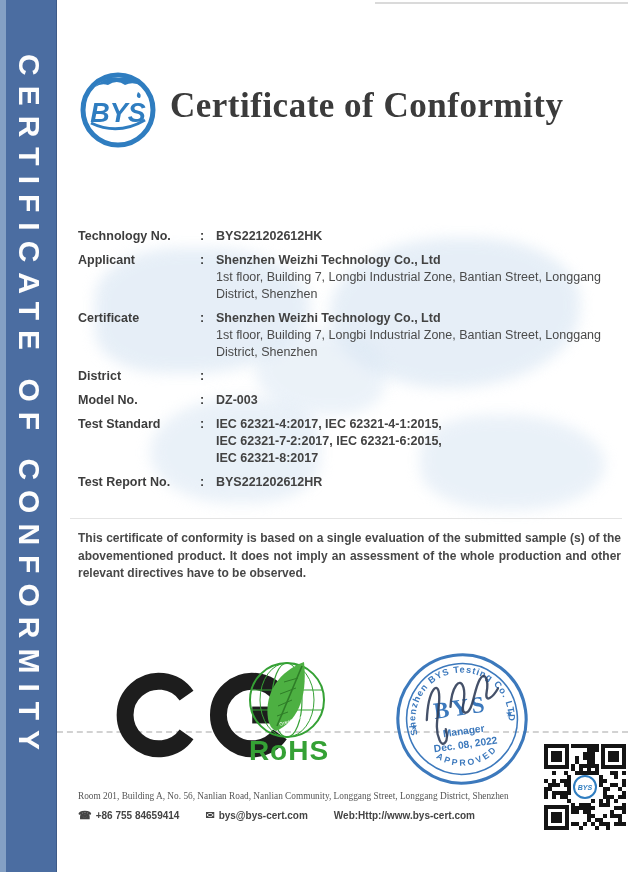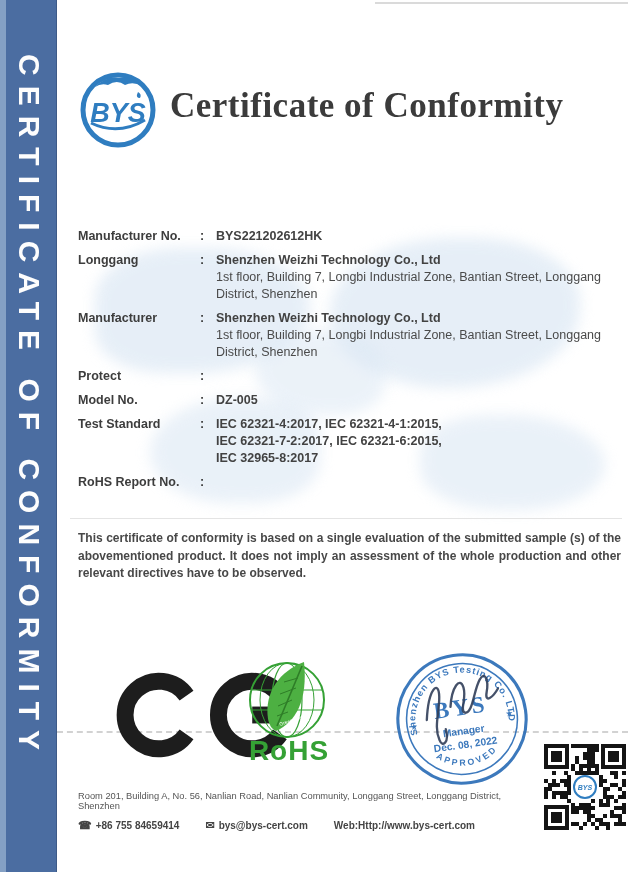--- a/index.html
+++ b/index.html
@@ -47,21 +47,21 @@
   .qf{position:absolute;width:17px;height:17px;border:4px solid #141414;}
   .qf::after{content:'';position:absolute;inset:3px;background:#141414;}
   .qf-tl{left:0;top:0;} .qf-tr{right:0;top:0;} .qf-bl{left:0;top:61px;}
   .qm{position:absolute;width:4px;height:4px;background:#141414;}
   .qr-center{position:absolute;left:29px;top:31px;width:24px;height:24px;background:#fff;border-radius:50%;
         border:2px solid #2f7dc0;box-sizing:border-box;display:flex;align-items:center;justify-content:center;
         font-size:7px;font-weight:bold;color:#2f7dc0;font-style:italic;}
   
   .footer{position:absolute;left:78px;top:786px;width:460px;z-index:2;}
   .f-company{font-size:13.5px;font-weight:bold;color:#333;}
-  .f-address{font-size:9.3px;color:#555;margin-top:5px;}
+  .f-address{font-size:9.3px;color:#555;margin-top:5px;font-family:Liberation Serif, serif;}
   .f-contacts{font-size:10px;font-weight:bold;color:#444;margin-top:8px;display:flex;align-items:center;}
   .f-item{margin-right:26px;display:flex;align-items:center;}
   .f-ico{margin-right:4px;font-size:11px;color:#444;}
 </style>
 </head>
 <body>
 
 <div class="page">
 
   <div class="wm wm1"></div>
@@ -84,65 +84,68 @@
     <path d="M 60 22 q 4 2 2 6 q -5 0 -2 -6 Z" fill="#2f7dc0"></path>
     <text x="40" y="52" text-anchor="middle" font-family="Liberation Sans, sans-serif" font-size="27" font-weight="bold" font-style="italic" fill="#2f7dc0">BYS</text>
     <path d="M 13 53 Q 40 66 67 50" fill="none" stroke="#2f7dc0" stroke-width="3"></path>
   </svg>
 
   <div class="page-title">Certificate of Conformity</div>
 
 
   <div class="fields">
       <div class="field-row">
-        <div class="field-label">Manufacturer No.</div>
+        <div class="field-label">Technology No.</div>
         <div class="field-colon">:</div>
         <div class="field-value">
           <div class="vline bold">BYS221202612HK</div>
         </div>
       </div>
       <div class="field-row">
-        <div class="field-label">Longgang</div>
+        <div class="field-label">Applicant</div>
         <div class="field-colon">:</div>
         <div class="field-value">
           <div class="vline bold">Shenzhen Weizhi Technology Co., Ltd</div>
           <div class="vline">1st floor, Building 7, Longbi Industrial Zone, Bantian Street, Longgang District, Shenzhen</div>
         </div>
       </div>
       <div class="field-row">
-        <div class="field-label">Manufacturer</div>
+        <div class="field-label">Certificate</div>
         <div class="field-colon">:</div>
         <div class="field-value">
           <div class="vline bold">Shenzhen Weizhi Technology Co., Ltd</div>
           <div class="vline">1st floor, Building 7, Longbi Industrial Zone, Bantian Street, Longgang District, Shenzhen</div>
         </div>
       </div>
       <div class="field-row">
-        <div class="field-label">Protect</div>
+        <div class="field-label">District</div>
         <div class="field-colon">:</div>
       </div>
       <div class="field-row">
         <div class="field-label">Model No.</div>
         <div class="field-colon">:</div>
         <div class="field-value">
-          <div class="vline bold">DZ-005</div>
+          <div class="vline bold">DZ-003</div>
         </div>
       </div>
       <div class="field-row">
         <div class="field-label">Test Standard</div>
         <div class="field-colon">:</div>
         <div class="field-value">
           <div class="vline bold">IEC 62321-4:2017, IEC 62321-4-1:2015,</div>
           <div class="vline bold">IEC 62321-7-2:2017, IEC 62321-6:2015,</div>
-          <div class="vline bold">IEC 32965-8:2017</div>
-        </div>
-      </div>
-      <div class="field-row">
-        <div class="field-label">RoHS Report No.</div>
-        <div class="field-colon">:</div>
+          <div class="vline bold">IEC 62321-8:2017</div>
+        </div>
+      </div>
+      <div class="field-row">
+        <div class="field-label">Test Report No.</div>
+        <div class="field-colon">:</div>
+        <div class="field-value">
+          <div class="vline bold">BYS221202612HR</div>
+        </div>
       </div>
     </div>
 
   <div class="divider"></div>
 
   <p class="statement">This certificate of conformity is based on a single evaluation of the submitted sample (s) of the abovementioned product. It does not imply an assessment of the whole production and other relevant directives have to be observed.</p>
 
   <div class="dashline"></div>
 
   <svg class="ce-mark" width="200" height="98" viewBox="0 0 225 110">

